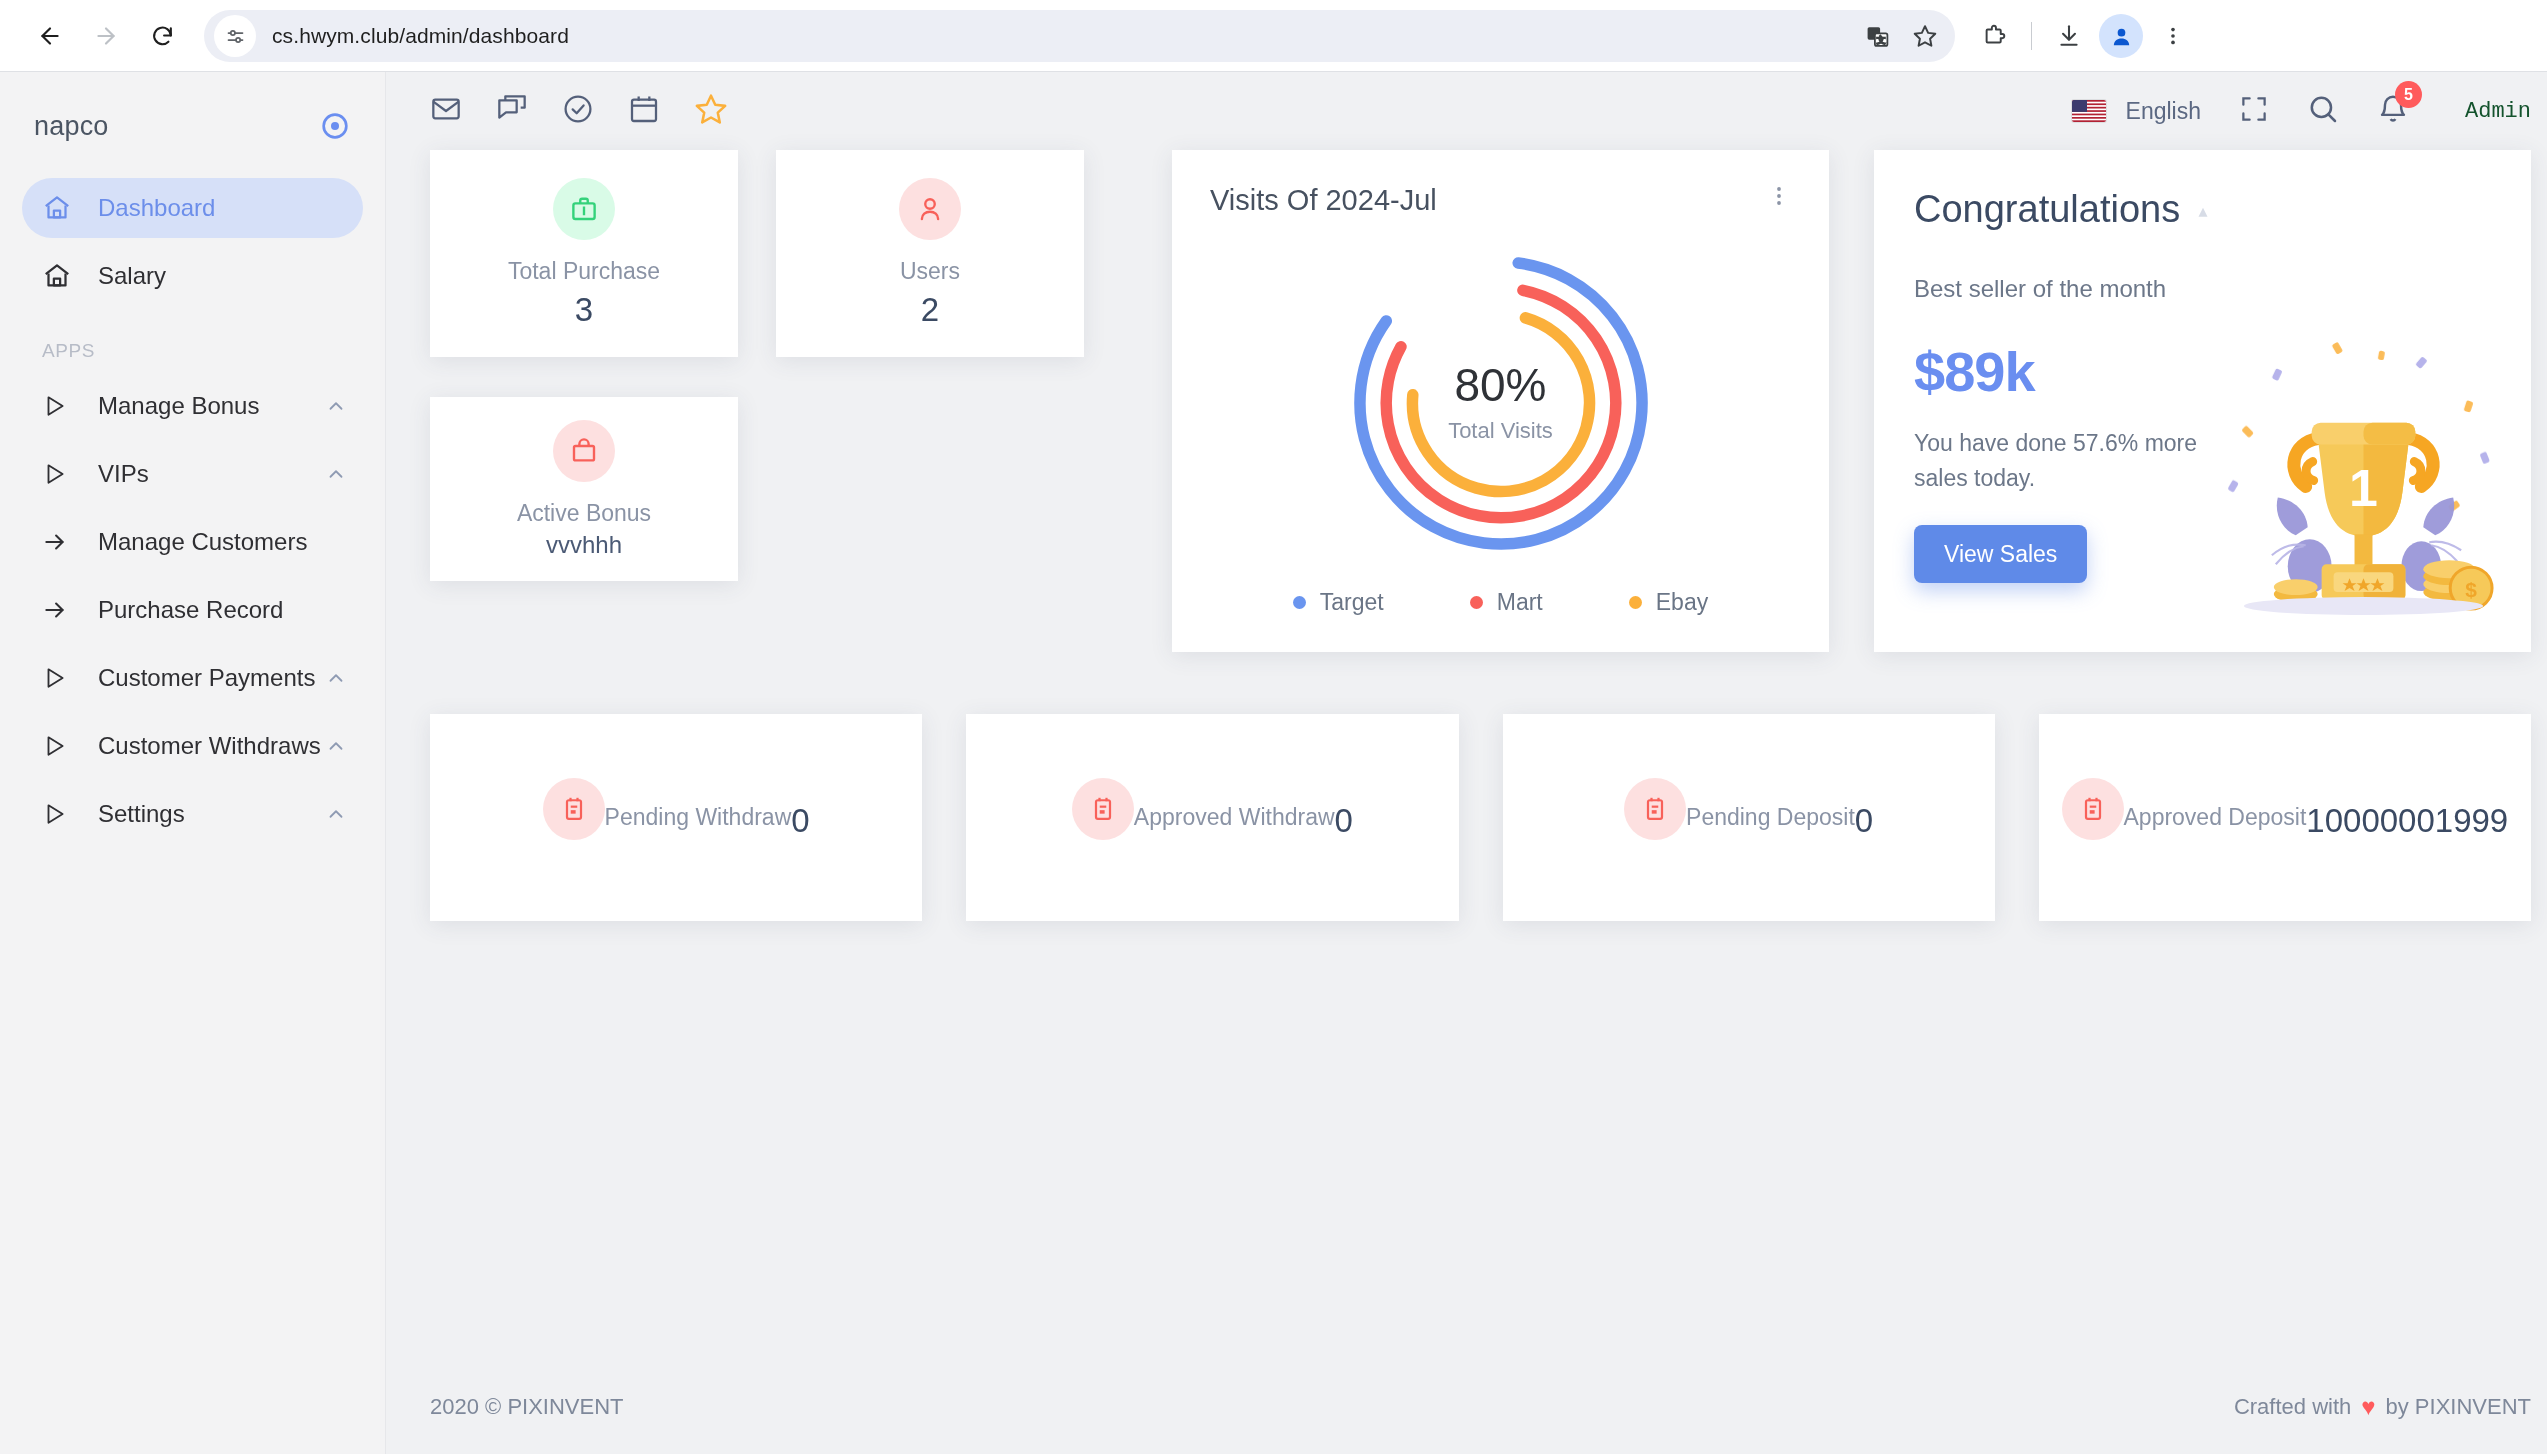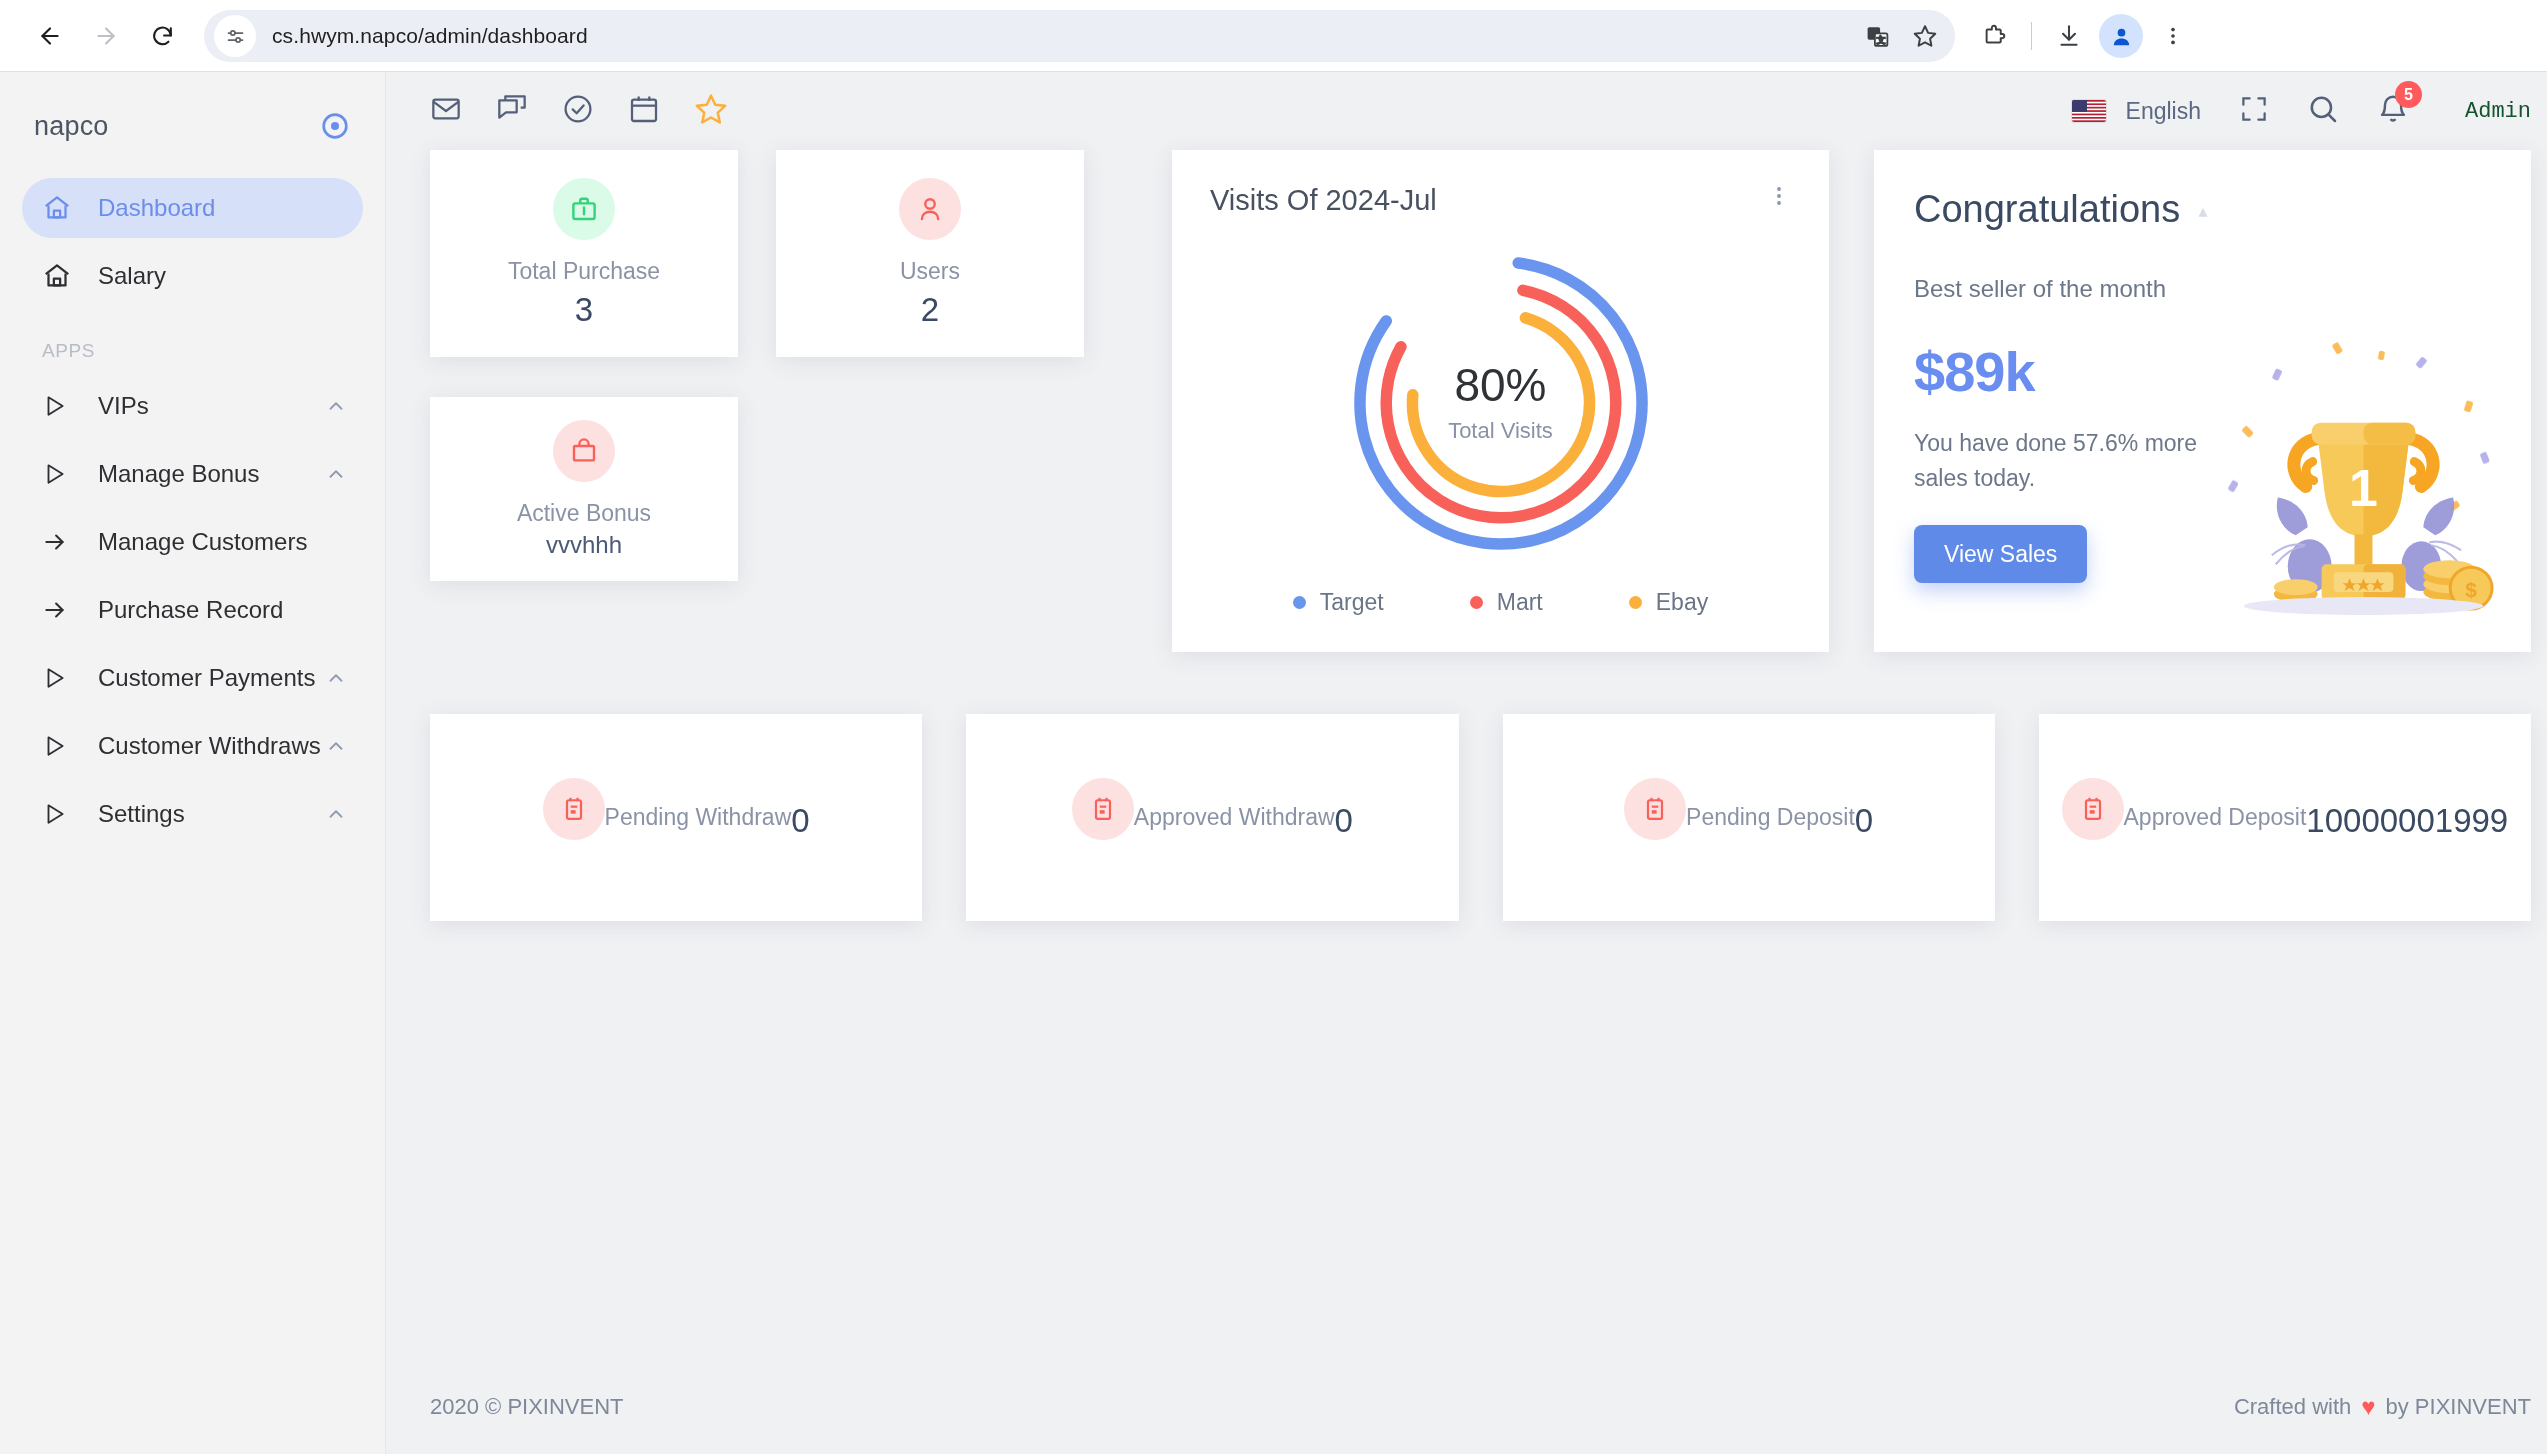--- a/index.html
+++ b/index.html
@@ -241,21 +241,21 @@
 
   <div class="omnibox">
     <div class="omni-icon">
       <svg width="21" height="21" viewBox="0 0 24 24" fill="none" stroke="#5f6368" stroke-width="2" stroke-linecap="round">
           <line x1="4" y1="8" x2="20" y2="8"></line>
           <line x1="4" y1="16" x2="20" y2="16"></line>
           <circle cx="9" cy="8" r="2.4" fill="#fff"></circle>
           <circle cx="15" cy="16" r="2.4" fill="#fff"></circle>
         </svg>
     </div>
-    <div class="omni-url">cs.hwym.napco/admin/dashboard</div>
+    <div class="omni-url">cs.hwym.club/admin/dashboard</div>
     <div class="omni-right">
       <div class="chip">
         <svg width="25" height="25" viewBox="0 0 24 24" fill="none" stroke="#3c4043" stroke-width="1.7">
             <rect x="2.5" y="3" width="12" height="12" rx="1.6" fill="#3c4043" stroke="none"></rect>
             <text x="8.5" y="12.3" font-size="9" fill="#fff" text-anchor="middle" font-family="Liberation Sans">G</text>
             <rect x="9.5" y="9" width="12" height="12" rx="1.6" fill="#fff" stroke="#3c4043"></rect>
             <text x="15.5" y="18.3" font-size="8.5" fill="#3c4043" text-anchor="middle" font-family="Liberation Sans">文</text>
           </svg>
       </div>
       <div class="chip">
@@ -336,35 +336,35 @@
       </div>
 
       <div class="nav-section">APPS</div>
 
       <div class="nav-item">
         <span class="nav-ico">
           <svg width="26" height="26" viewBox="0 0 24 24" fill="none" stroke="currentColor" stroke-width="1.7" stroke-linejoin="round">
               <polygon points="6 4 19 12 6 20"></polygon>
             </svg>
         </span>
-        <span class="nav-lbl">VIPs</span>
+        <span class="nav-lbl">Manage Bonus</span>
         <span class="nav-chev">
           <svg width="22" height="22" viewBox="0 0 24 24" fill="none" stroke="currentColor" stroke-width="2" stroke-linecap="round" stroke-linejoin="round">
               <polyline points="6 15 12 9 18 15"></polyline>
             </svg>
         </span>
       </div>
 
       <div class="nav-item">
         <span class="nav-ico">
           <svg width="26" height="26" viewBox="0 0 24 24" fill="none" stroke="currentColor" stroke-width="1.7" stroke-linejoin="round">
               <polygon points="6 4 19 12 6 20"></polygon>
             </svg>
         </span>
-        <span class="nav-lbl">Manage Bonus</span>
+        <span class="nav-lbl">VIPs</span>
         <span class="nav-chev">
           <svg width="22" height="22" viewBox="0 0 24 24" fill="none" stroke="currentColor" stroke-width="2" stroke-linecap="round" stroke-linejoin="round">
               <polyline points="6 15 12 9 18 15"></polyline>
             </svg>
         </span>
       </div>
 
       <div class="nav-item">
         <span class="nav-ico">
           <svg width="26" height="26" viewBox="0 0 24 24" fill="none" stroke="currentColor" stroke-width="1.9" stroke-linecap="round" stroke-linejoin="round">

